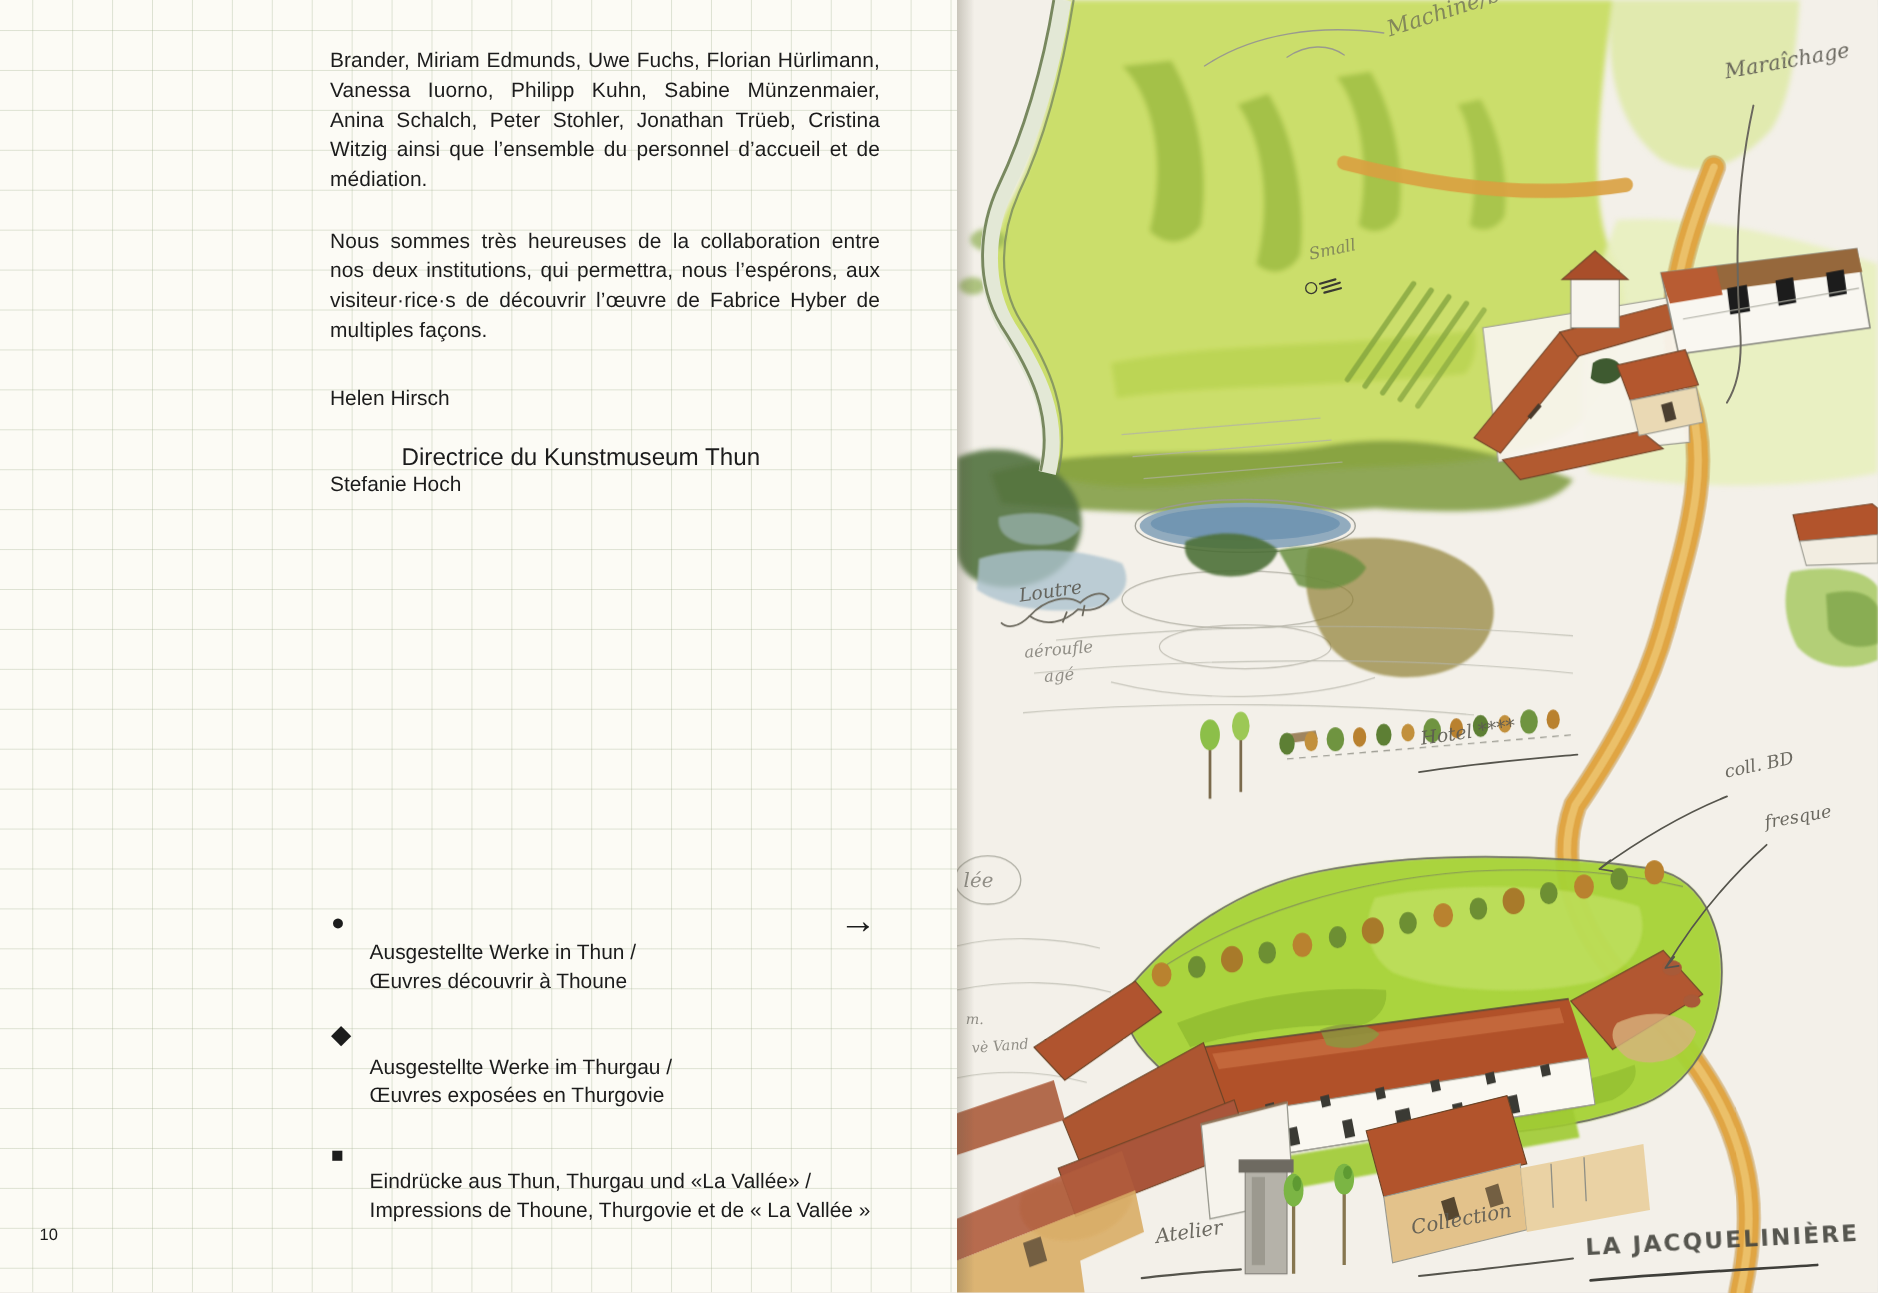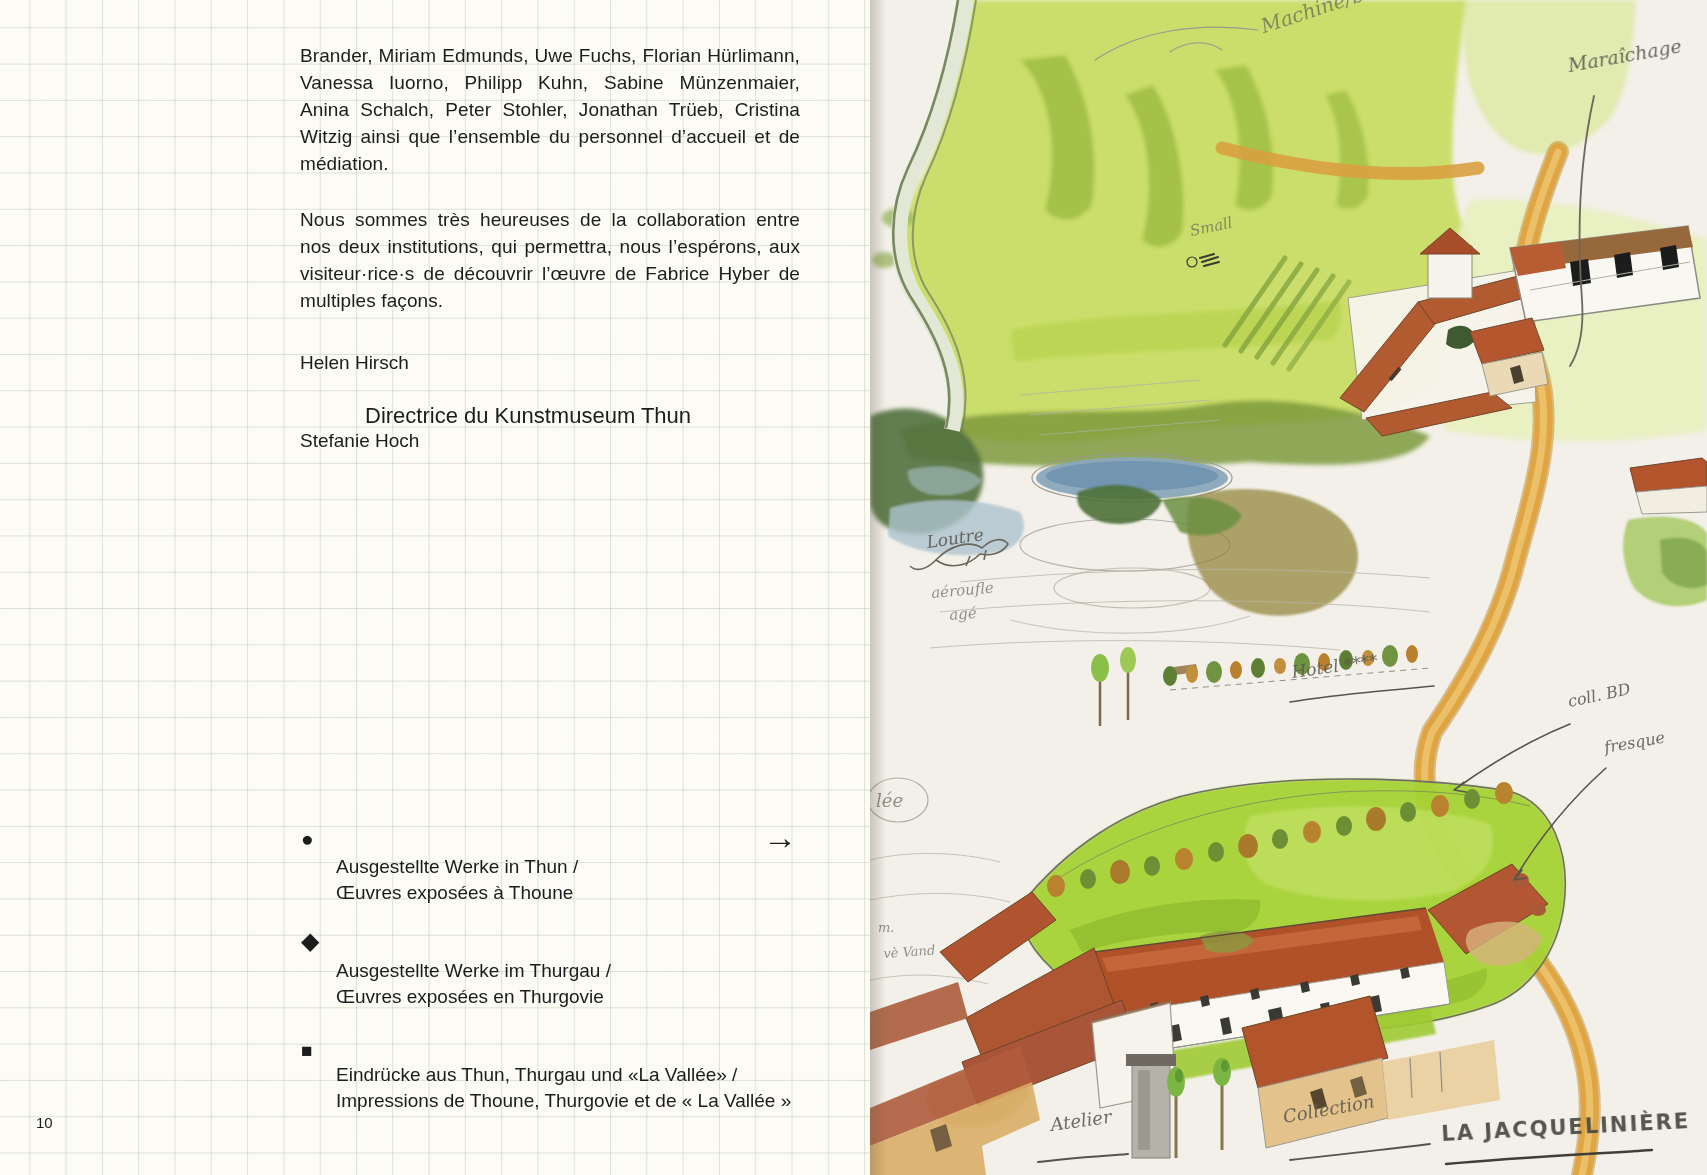--- a/index.html
+++ b/index.html
@@ -51,21 +51,21 @@
 
     <div class="sig-name" style="top:336px">Helen Hirsch</div>
     <div class="sig-title" style="top:363px">Directrice du Kunstmuseum Thun</div>
 
     <div class="sig-name" style="top:414px">Stefanie Hoch</div>
 
     <div class="arrow-glyph">→</div>
 
     <div class="legend-symbol" style="top:828px">●</div>
     <div class="legend-line" style="top:856px">Ausgestellte Werke in Thun /</div>
-    <div class="legend-line" style="top:882px">Œuvres exposées à Thoune</div>
+    <div class="legend-line" style="top:882px">Œuvres découvrir à Thoune</div>
 
     <div class="legend-symbol" style="top:930px;font-size:24px">◆</div>
     <div class="legend-line" style="top:960px">Ausgestellte Werke im Thurgau /</div>
     <div class="legend-line" style="top:986px">Œuvres exposées en Thurgovie</div>
 
     <div class="legend-symbol" style="top:1040px;font-size:19px">■</div>
     <div class="legend-line" style="top:1090px">Impressions de Thoune, Thurgovie et de « La Vallée »</div>
     <div class="legend-line" style="top:1064px">Eindrücke aus Thun, Thurgau und «La Vallée» /</div>
 
     <div class="page-number">10</div>

